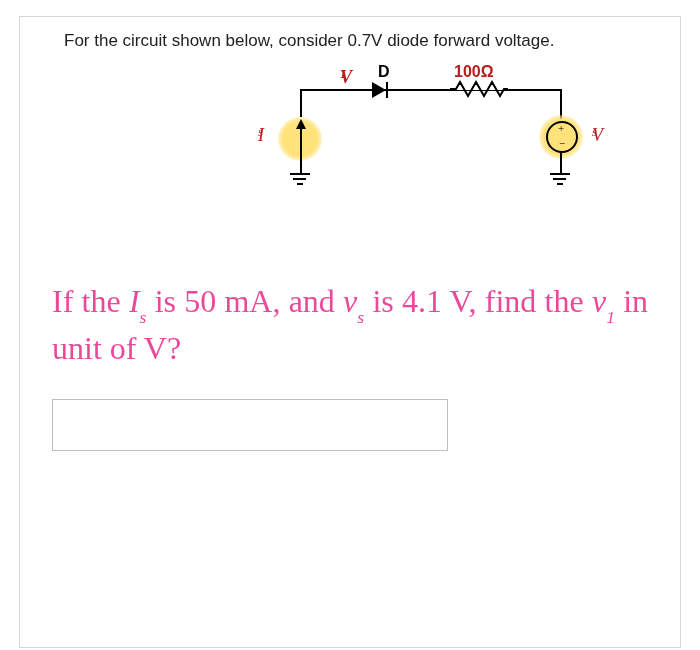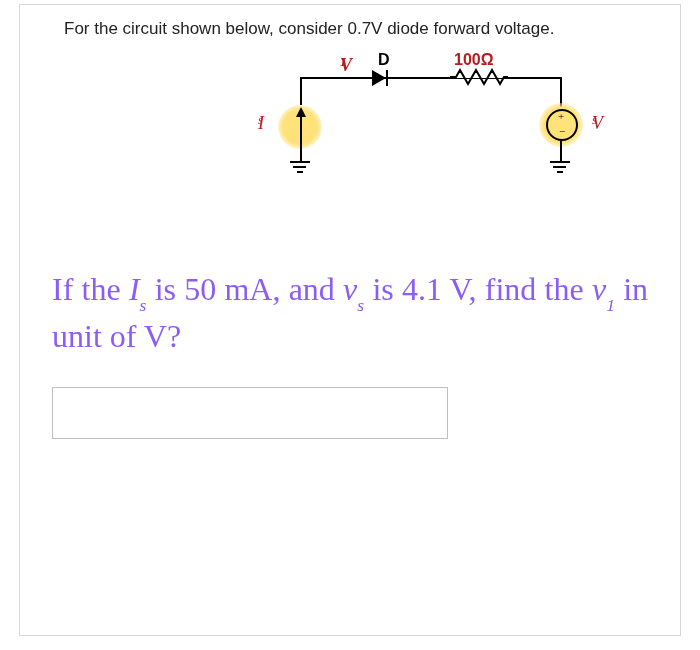--- a/index.html
+++ b/index.html
@@ -5,21 +5,21 @@
   html, body {
     margin: 0;
     padding: 0;
     width: 700px;
     height: 650px;
     background: #fff;
     font-family: Arial, Helvetica, sans-serif;
   }
   .card {
     width: 660px;
-    margin: 4px auto;
+    margin: 16px auto;
     border: 1px solid #d6d6d6;
     min-height: 630px;
     position: relative;
     background: #fff;
   }
   .prompt-line {
     font-size: 17px;
     color: #222;
     padding: 14px 24px 8px 44px;
   }
@@ -83,21 +83,21 @@
 
   
   .gnd .g1 { width: 20px; height: 2px; background:#000; }
   .gnd .g2 { width: 13px; height: 2px; background:#000; }
   .gnd .g3 { width: 6px;  height: 2px; background:#000; }
 
   .question {
     font-family: "Times New Roman", Georgia, serif;
     font-size: 32px;
     line-height: 1.4;
-    color: #8b5cf6;
+    color: #ec4899;
     padding: 40px 32px 0 32px;
     text-align: justify;
     text-justify: inter-word;
   }
   .question .var {
     font-style: italic;
   }
   .question sub.mini {
     font-size: 0.55em;
     font-style: italic;

